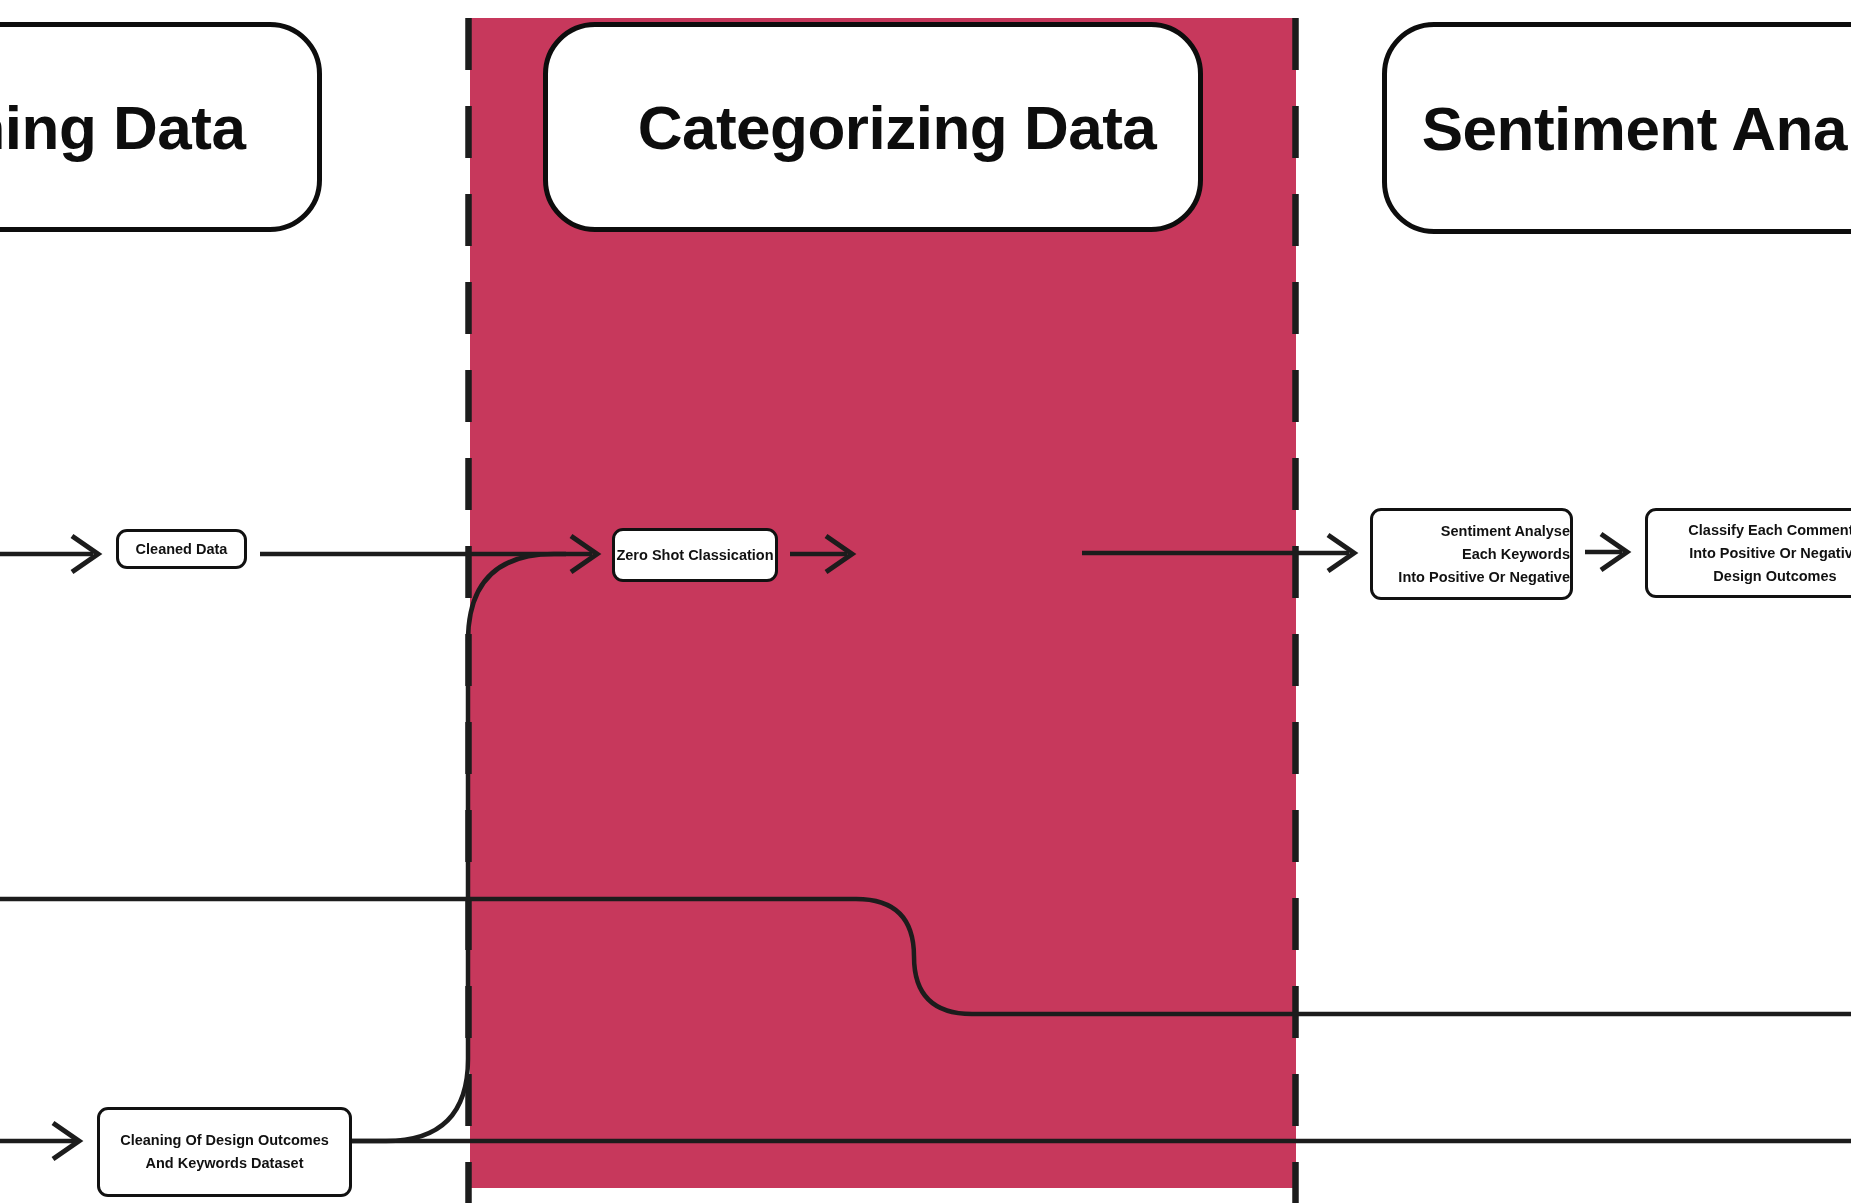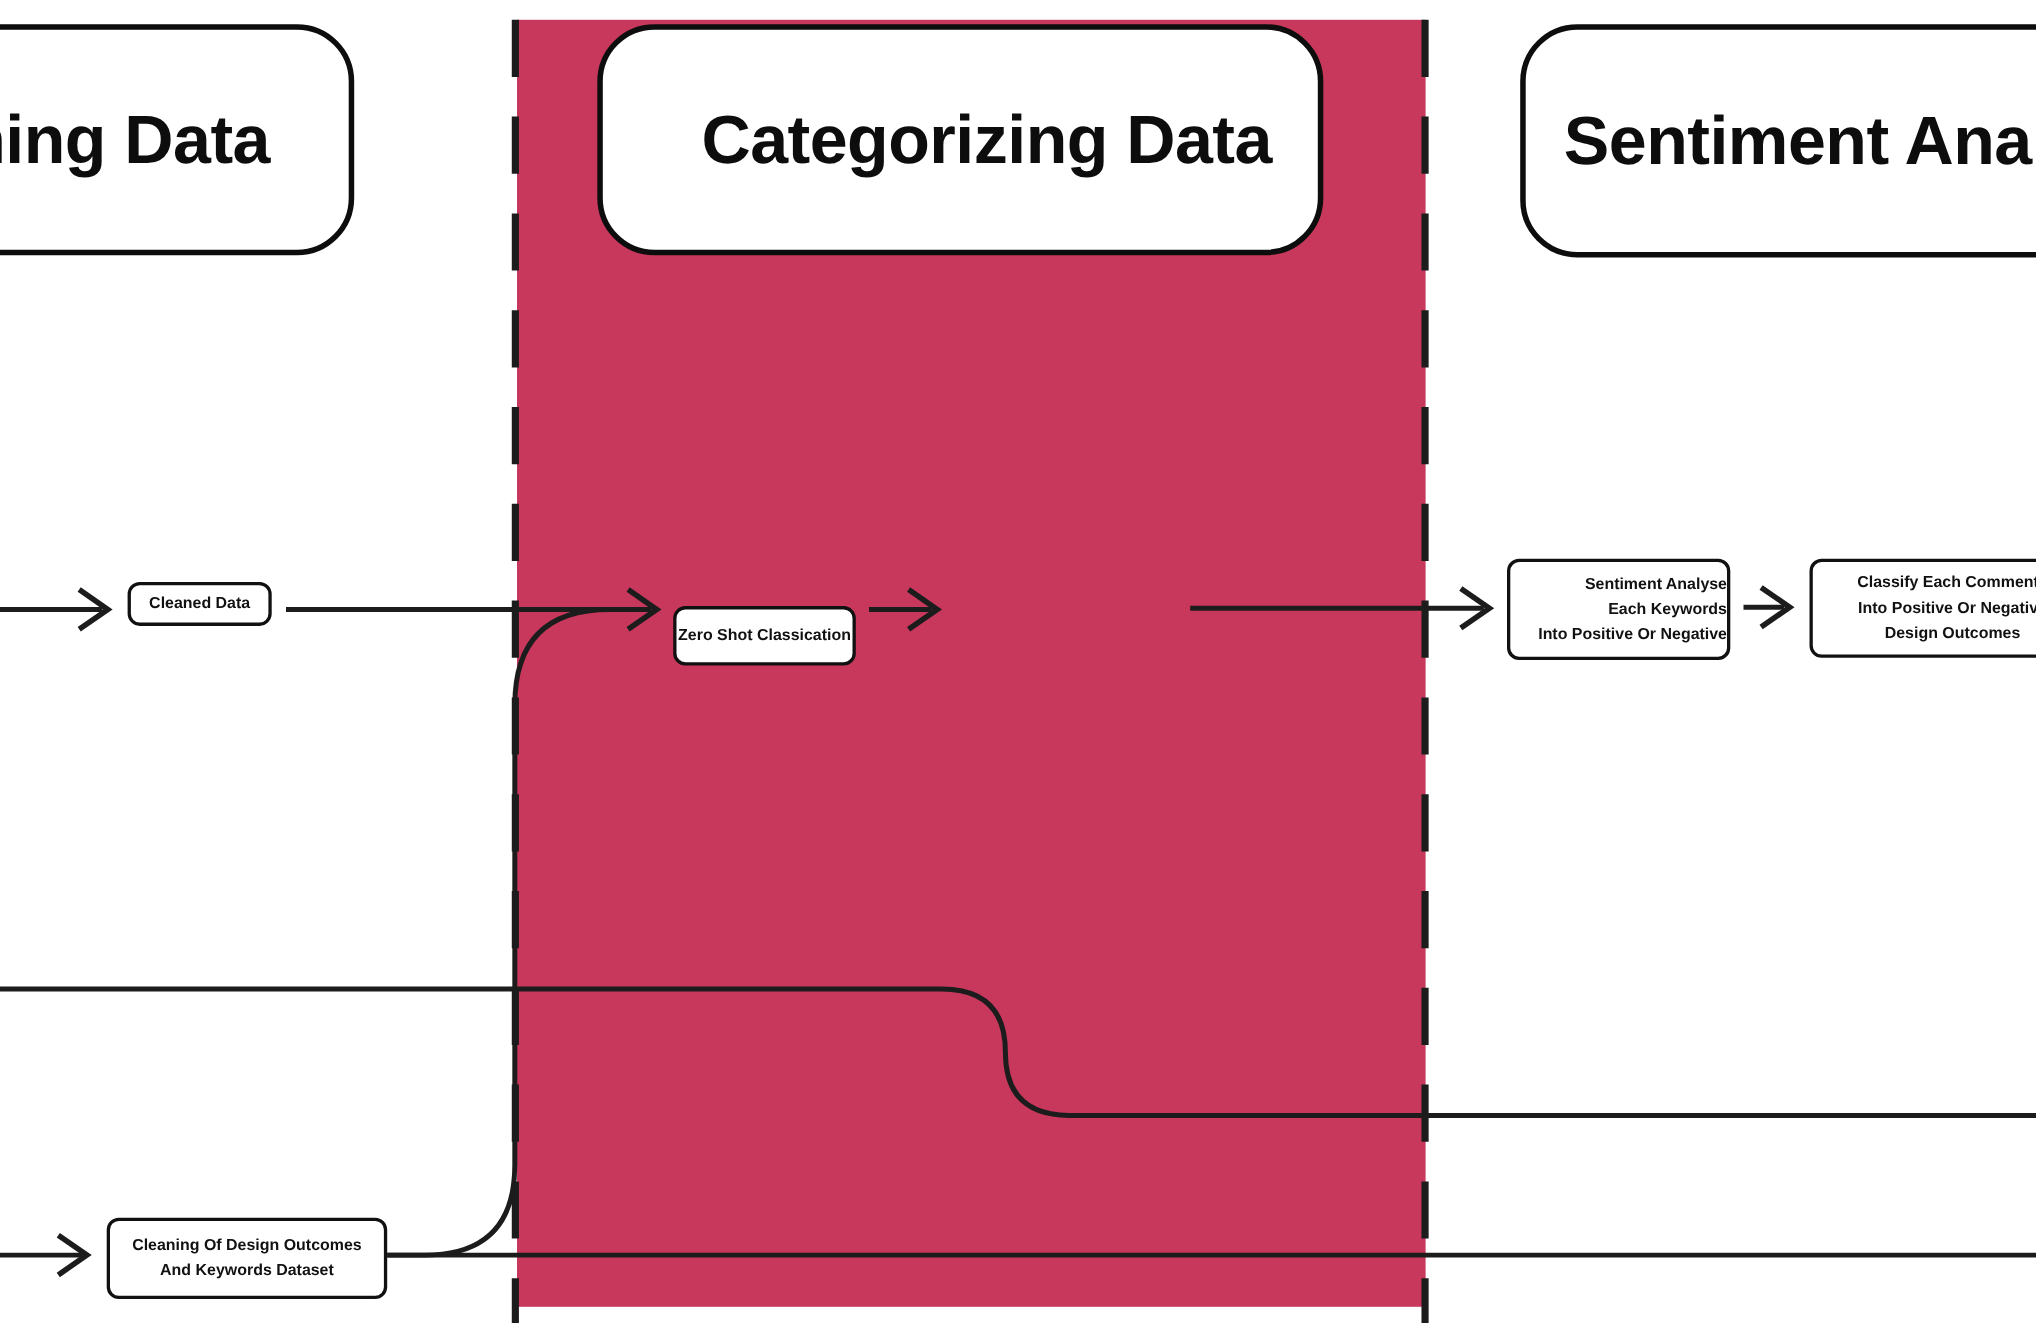--- a/index.html
+++ b/index.html
@@ -52,25 +52,25 @@
     align-items: center;
     justify-content: center;
     font-size: 14.5px;
     font-weight: 700;
     color: #111111;
     line-height: 23px;
     text-align: center;
     white-space: nowrap;
   }
   .node-cleaned    { left:  116px; top:  529px; width: 131px; height: 40px; }
-  .node-zeroshot   { left:  612px; top:  528px; width: 166px; height: 54px; margin-top: 23px; }
+  .node-zeroshot   { left:  612px; top:  528px; width: 166px; height: 54px; }
   .node-respective { left:  868px; top:  518px; width: 202px; height: 74px; }
   .node-sentiment  { left: 1370px; top:  508px; width: 203px; height: 92px; align-items: flex-end; }
   .node-classify   { left: 1645px; top:  508px; width: 260px; height: 90px; }
-  .node-cleaningof { left:   97px; top: 1107px; width: 255px; height: 74px; }
+  .node-cleaningof { left:   97px; top: 1107px; width: 255px; height: 90px; }
 </style>
 </head>
 <body>
 
 <div class="canvas">
 
   <svg class="layer" width="1851" height="1203" viewBox="0 0 1851 1203">
 
     <rect x="470" y="18" width="826" height="1170" fill="#C7385C"></rect>
 

